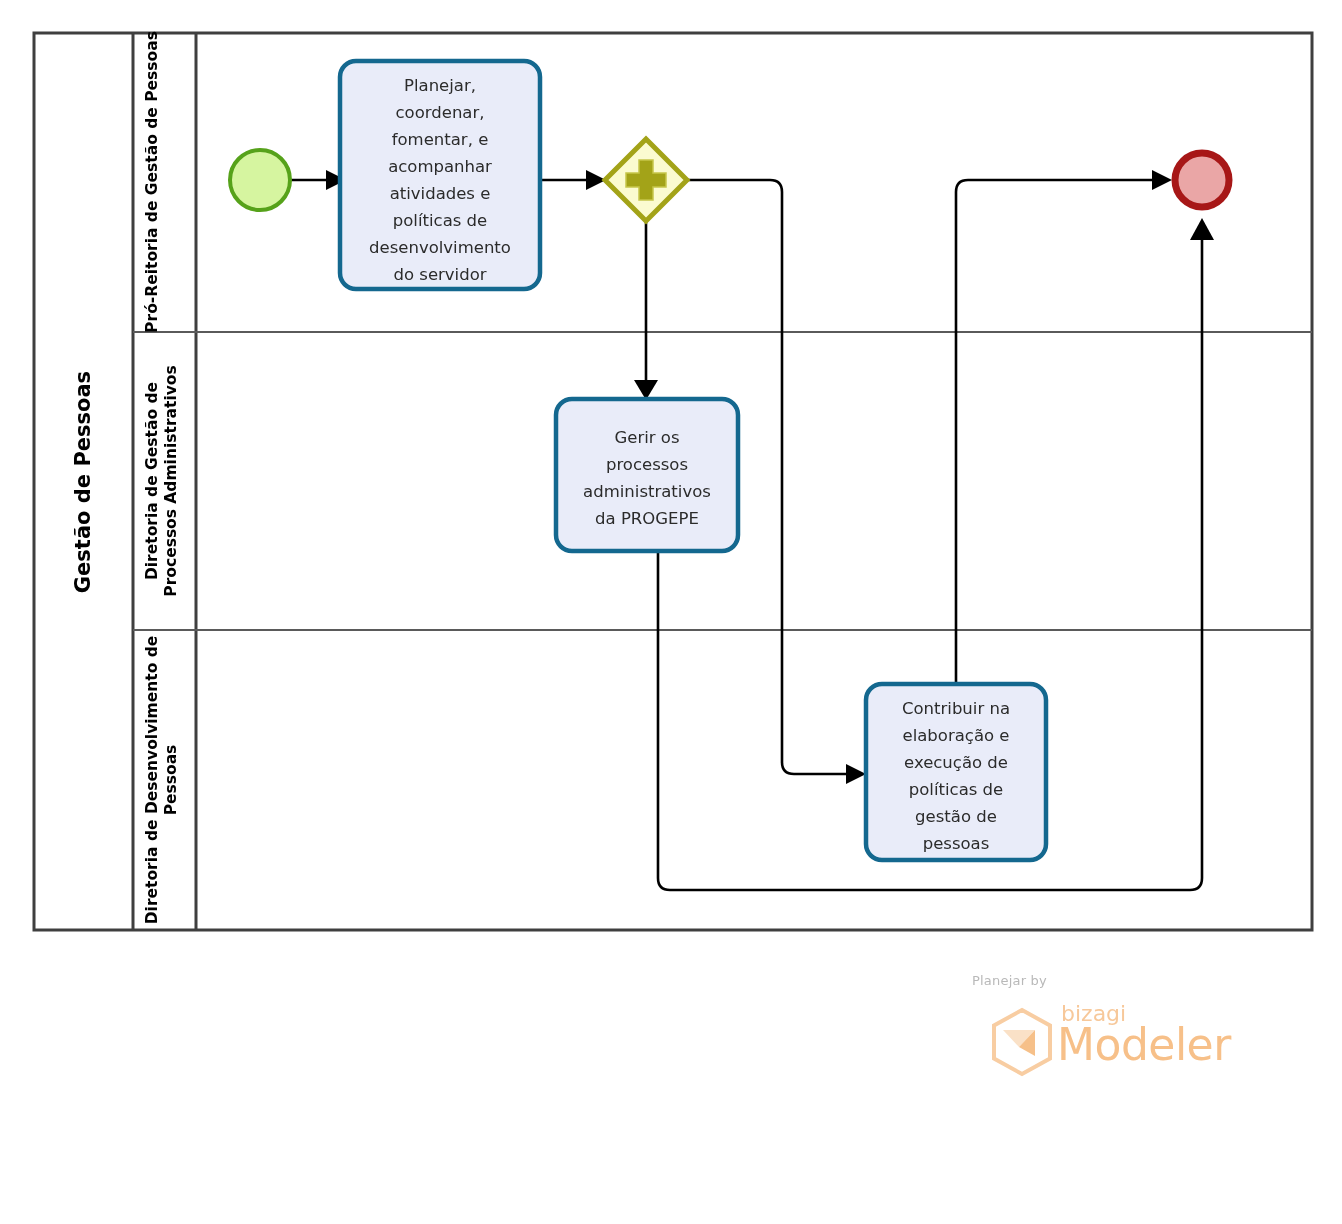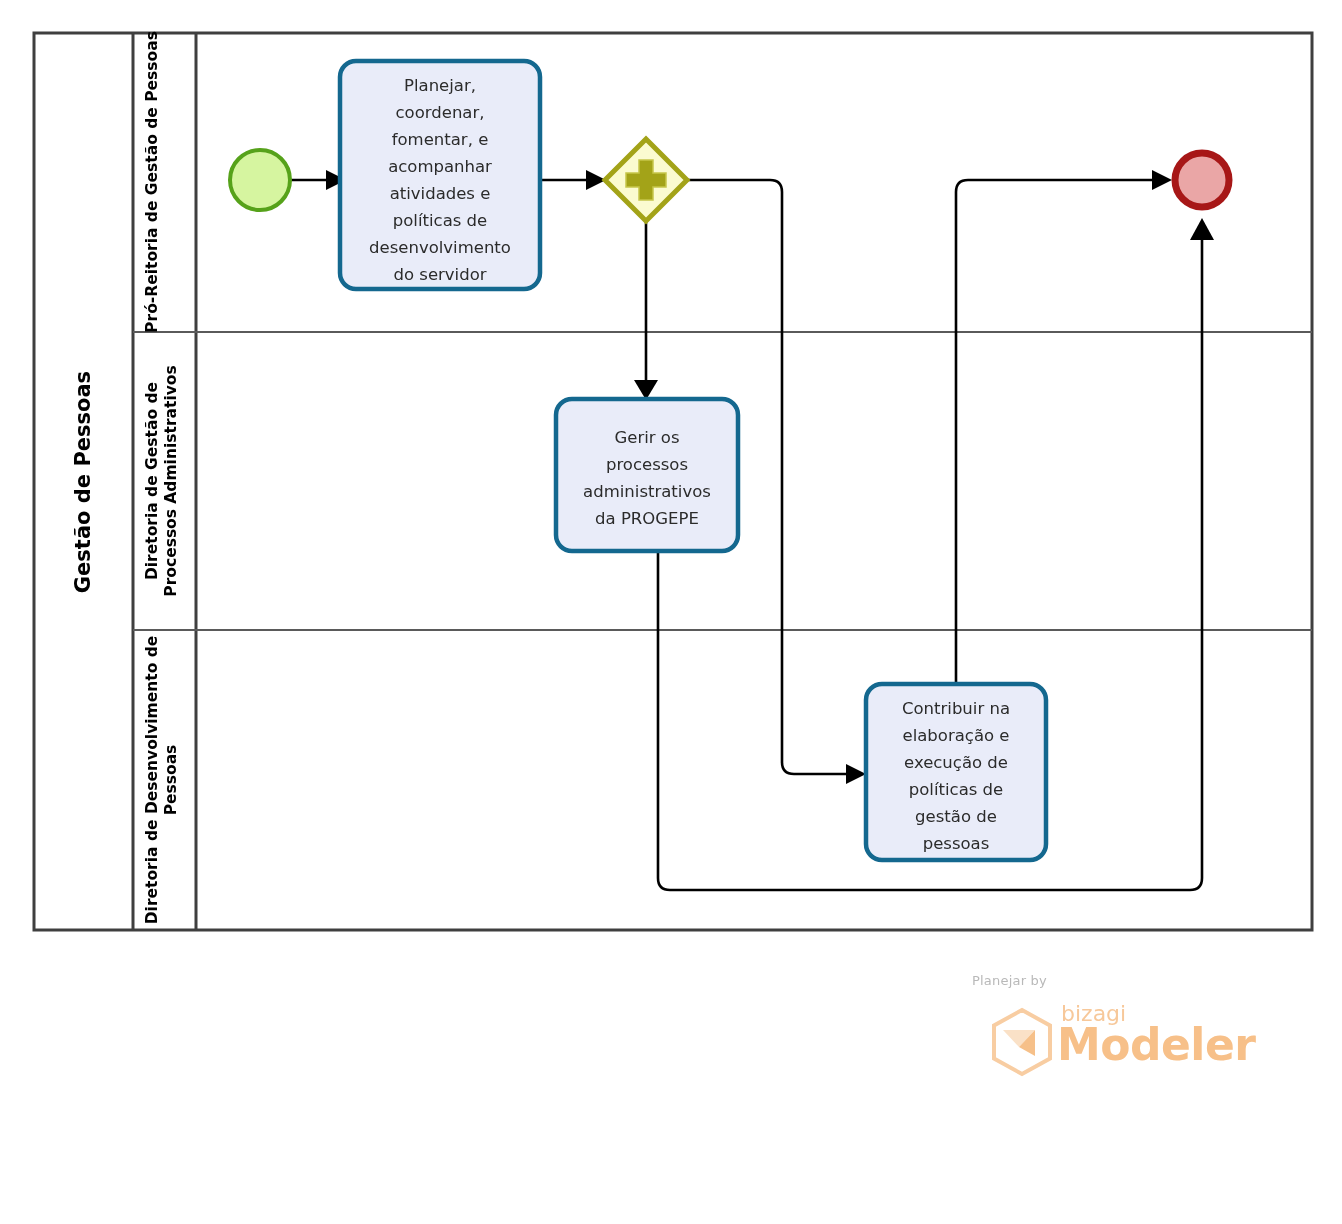--- a/index.html
+++ b/index.html
@@ -134,21 +134,20 @@
     letter-spacing: 0px;
   }
   .logo-modeler {
     position: absolute;
     left: 92px;
     top: 20px;
     font-size: 44px;
     color: #f7c089;
     font-family: "DejaVu Sans", "Liberation Sans", sans-serif;
     letter-spacing: -0.5px;
-    font-weight: bold;
   }
 </style>
 </head>
 <body>
 
 <div id="canvas">
 
   <svg class="bpmn-svg" width="1342" height="1224" viewBox="0 0 1342 1224">
 
     <g>

